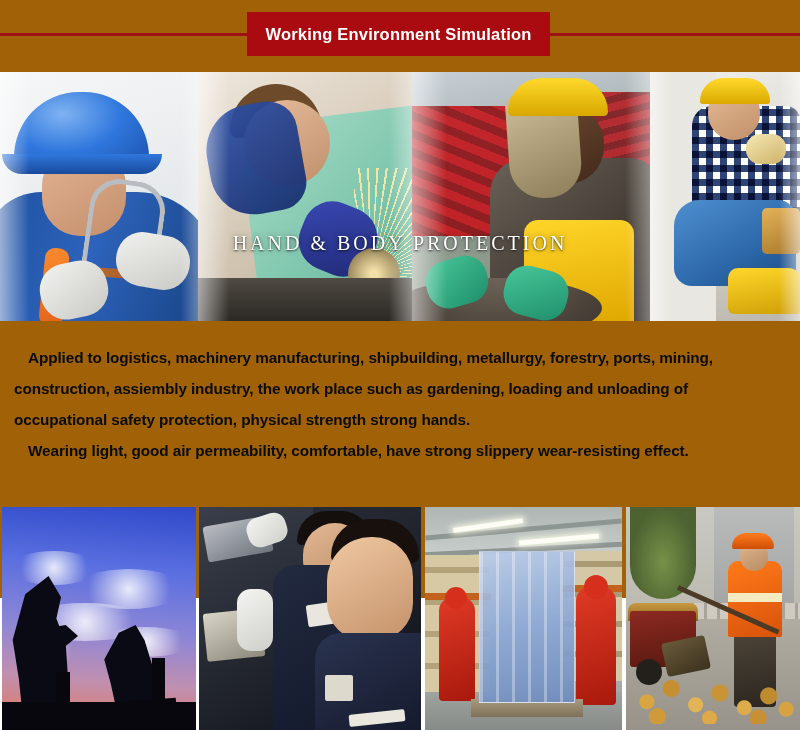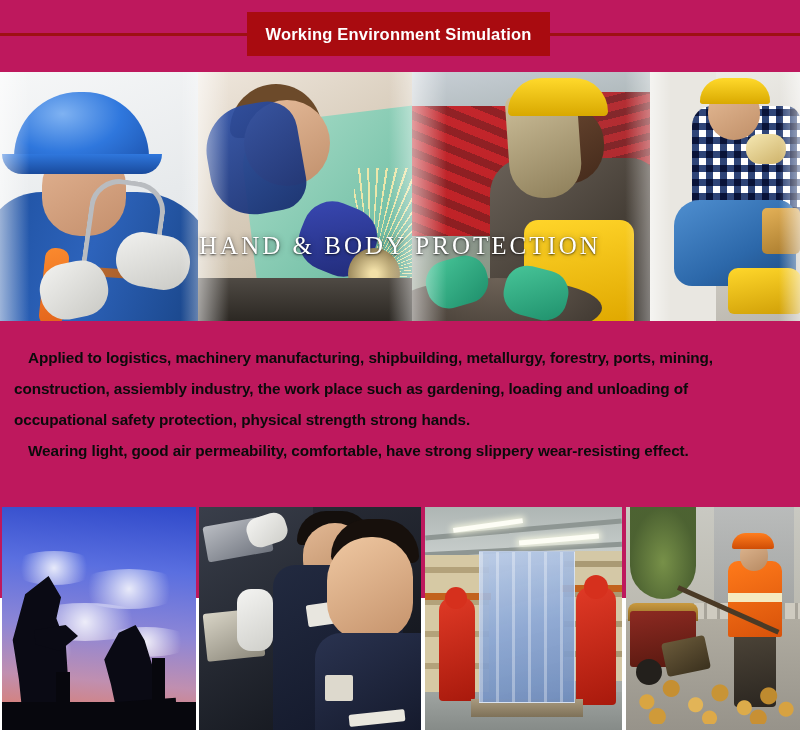--- a/index.html
+++ b/index.html
@@ -2,21 +2,21 @@
 <html><head>
 <meta charset="utf-8">
 <style>
   * { margin:0; padding:0; box-sizing:border-box; }
   html,body {
     width:800px; height:730px;
     background:#ffffff;
     font-family:"Liberation Sans", sans-serif;
     overflow:hidden;
   }
-  .page { position:relative; width:800px; height:598px; background:#be185d; }
+  .page { position:relative; width:800px; height:598px; background:#a16207; }
 
   
   .header {
     position:absolute; left:0; top:0; width:800px; height:70px;
   }
   .header-rule {
     position:absolute; top:33px; left:0; width:800px; height:3px;
     background:#9e1013;
   }
   .header-plate {
@@ -209,21 +209,21 @@
     background:linear-gradient(170deg,#ffd72b,#cf9e06); border-radius:10px 14px 6px 6px;
   }
   .hp4 .glove { position:absolute; left:96px; top:62px; width:40px; height:30px;
     background:linear-gradient(150deg,#f6e9b4,#cdb168); border-radius:14px; }
 
   
   .hero-overlay {
     position:absolute; left:0; top:160px; width:800px;
     text-align:center;
     font-family:"Liberation Serif", serif;
-    font-size:25px;
+    font-size:20px;
     letter-spacing:3px;
     color:#ffffff;
     text-shadow:0 1px 2px rgba(0,0,0,.65), 0 0 6px rgba(0,0,0,.4);
     white-space:nowrap;
     pointer-events:none;
   }
 
   
   .desc {
     position:absolute; left:0; top:330px; width:800px; height:175px;

